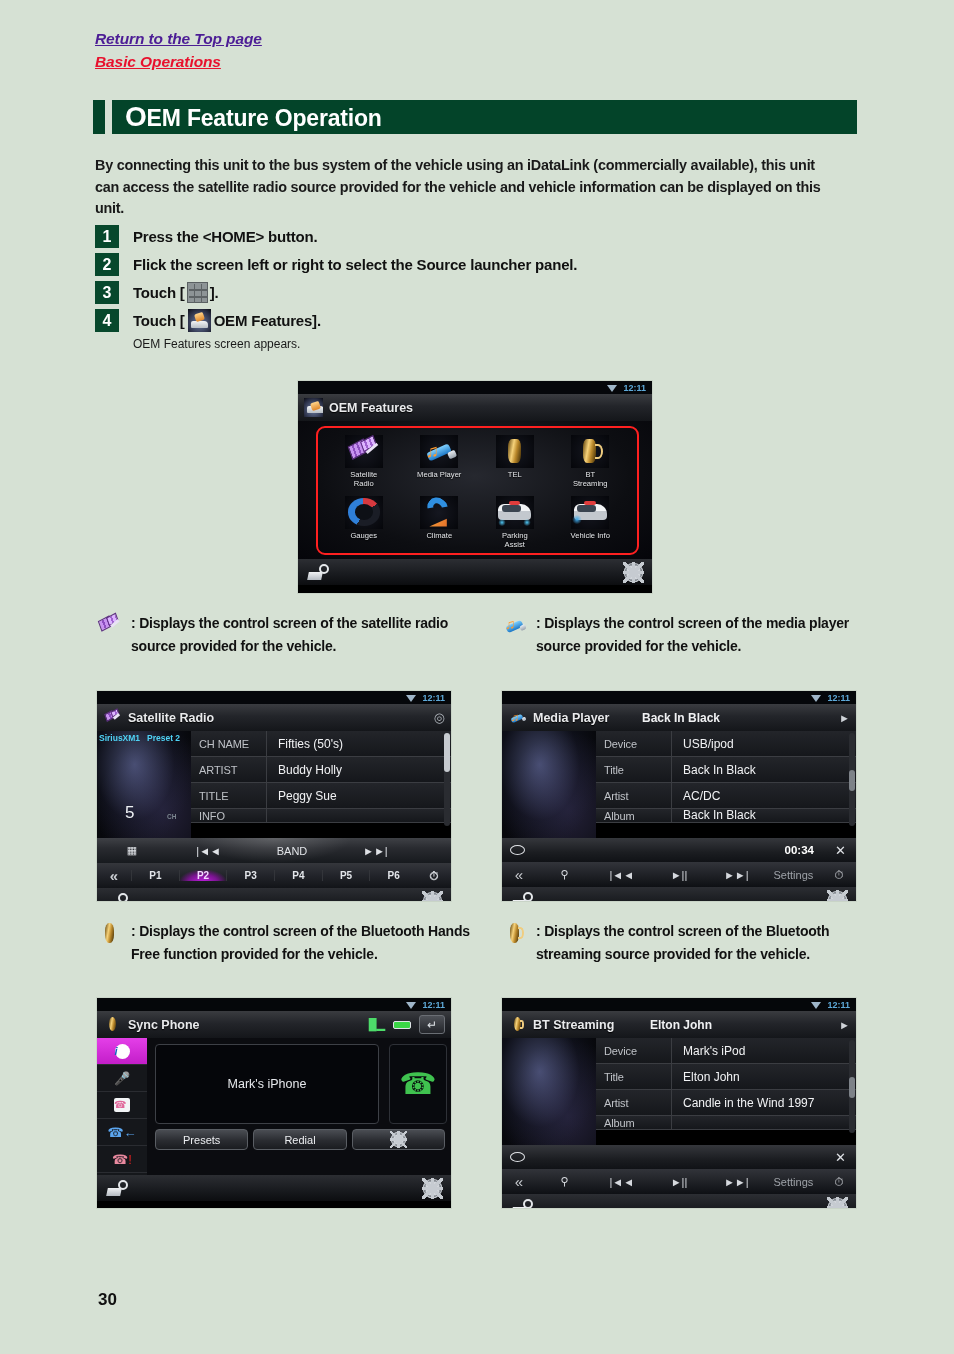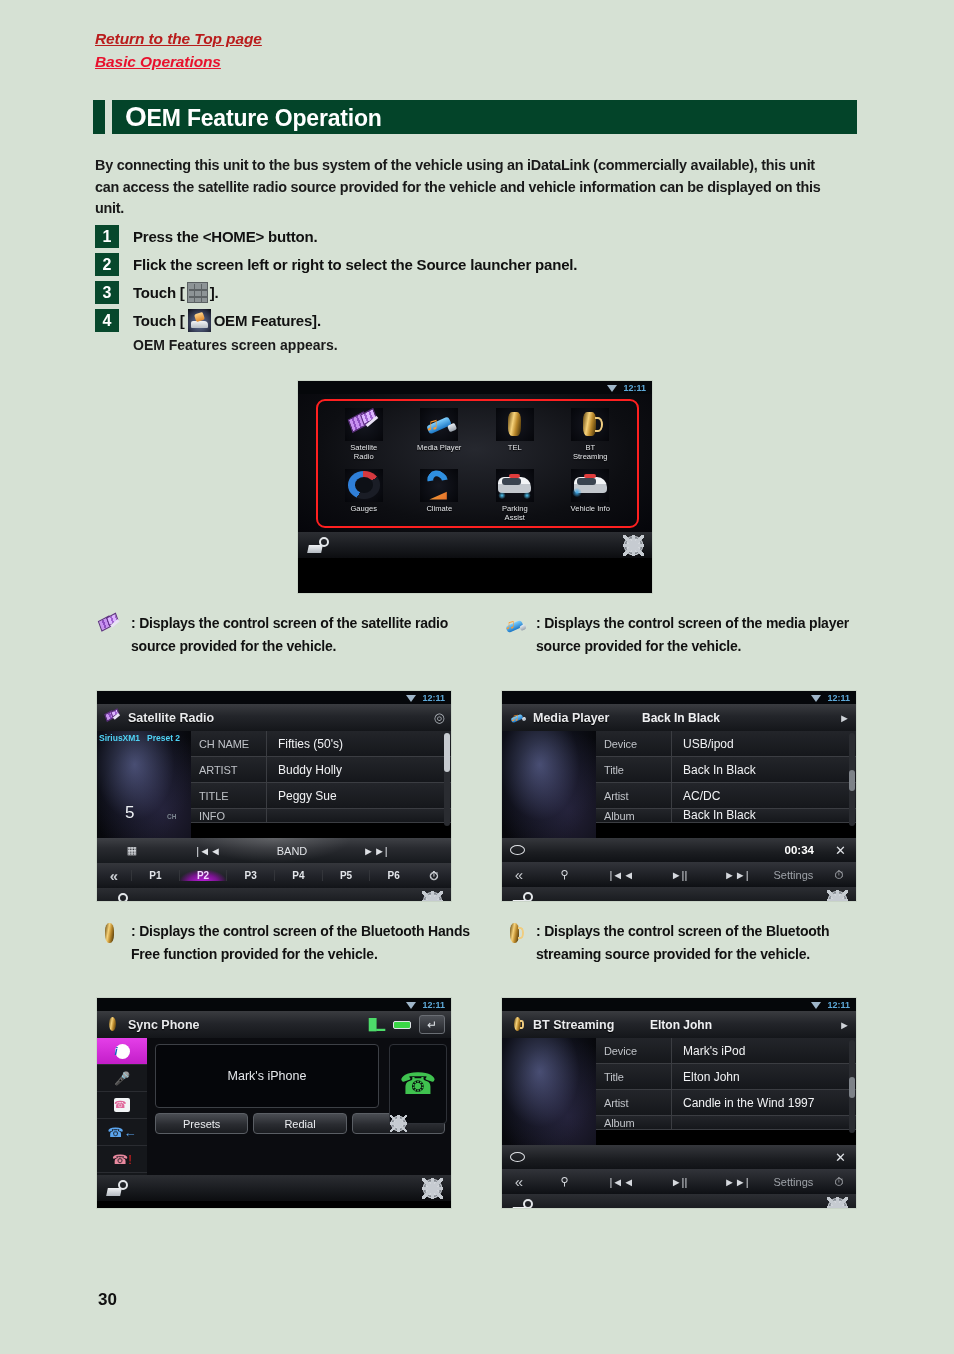--- a/index.html
+++ b/index.html
@@ -14,21 +14,21 @@
   
   .toplinks { position: absolute; left: 95px; top: 30px; }
   .toplink {
     display: block;
     font-size: 15.5px;
     font-weight: bold;
     font-style: italic;
     text-decoration: underline;
     letter-spacing: -0.1px;
   }
-  .toplink.blue { color: #b91c1c; }
+  .toplink.blue { color: #4c1d95; }
   .toplink.red  { color: #e8112d; margin-top: 5px; }
 
   
   .titlebar {
     position: absolute; left: 93px; top: 100px;
     width: 764px; height: 34px;
     background: #034429;
     display: flex; align-items: center;
   }
   .titlebar .tick {
@@ -57,22 +57,22 @@
     color: #fff; font-size: 16px; font-weight: bold;
     display: flex; align-items: center; justify-content: center;
     margin-right: 14px;
   }
   .steptext {
     font-size: 15px; font-weight: bold; color: #111;
     line-height: 23px; letter-spacing: -0.2px;
     display: flex; align-items: center; flex-wrap: wrap;
   }
   .substep {
-    margin-left: 38px; font-size: 14px; color: #1a1a1a;
-    font-weight: bold; margin-top: 2px;
+    margin-left: 38px; font-size: 12px; color: #1a1a1a;
+    font-weight: normal; margin-top: 2px;
   }
 
   
   .grid-icon {
     display: inline-block; width: 21px; height: 21px;
     background: #8d9496;
     border: 1px solid #5a6062;
     margin: 0 2px; vertical-align: middle;
     position: relative;
   }
@@ -302,21 +302,21 @@
   .phone-side .si {
     height: 27px; border-bottom: 1px solid #2a2c31;
     display:flex; align-items:center; justify-content:center;
     font-size: 13px;
   }
   .phone-side .si.active {
     background: linear-gradient(#e43fe8, #c31ec9);
   }
   .phone-main { flex: 1; padding: 6px 6px 4px 8px; position: relative; }
   .phone-display {
-    height: 64px; border: 1px solid #3d4046; border-radius: 4px;
+    height: 80px; border: 1px solid #3d4046; border-radius: 4px;
     background: #05060a;
     display:flex; align-items:center; justify-content:center;
     color: #e6e8ec; font-size: 12.5px;
     margin-right: 66px;
   }
   .phone-callbox {
     position: absolute; right: 4px; top: 6px; width: 58px; height: 80px;
     border: 1px solid #2e3137; border-radius: 4px;
     background: #080a0e; display:flex; align-items:center; justify-content:center;
   }
@@ -505,20 +505,24 @@
         </div>
       </div>
     </div>
     <div class="substep">OEM Features screen appears.</div>
   </div>
 
   <div class="shot" style="left:297px; top:380px; width:356px; height:214px;">
     <div class="shot-statusbar">
       <span class="wifi-ico"></span>
       <span class="clock">12:11</span>
+    </div>
+    <div class="shot-header">
+      <span class="hicon oem-icon" style="width:19px;height:19px;margin:0 6px 0 0;"></span>
+      <span class="htitle">OEM Features</span>
     </div>
     <div class="oemgrid-wrap">
       <div class="redbox"></div>
       <div class="oemgrid">
         <div class="oemcell">
           <span class="big ic-sat icbg">
             <i class="panel"></i>
               <i class="panel2"></i>
               <i class="arm"></i>
           </span>

